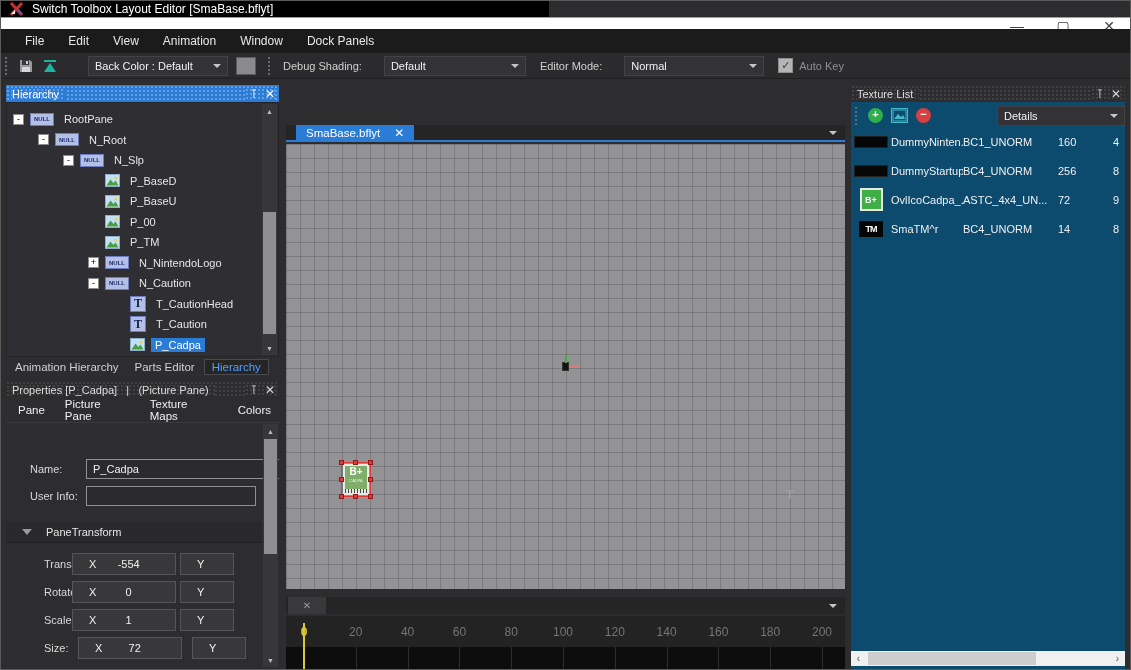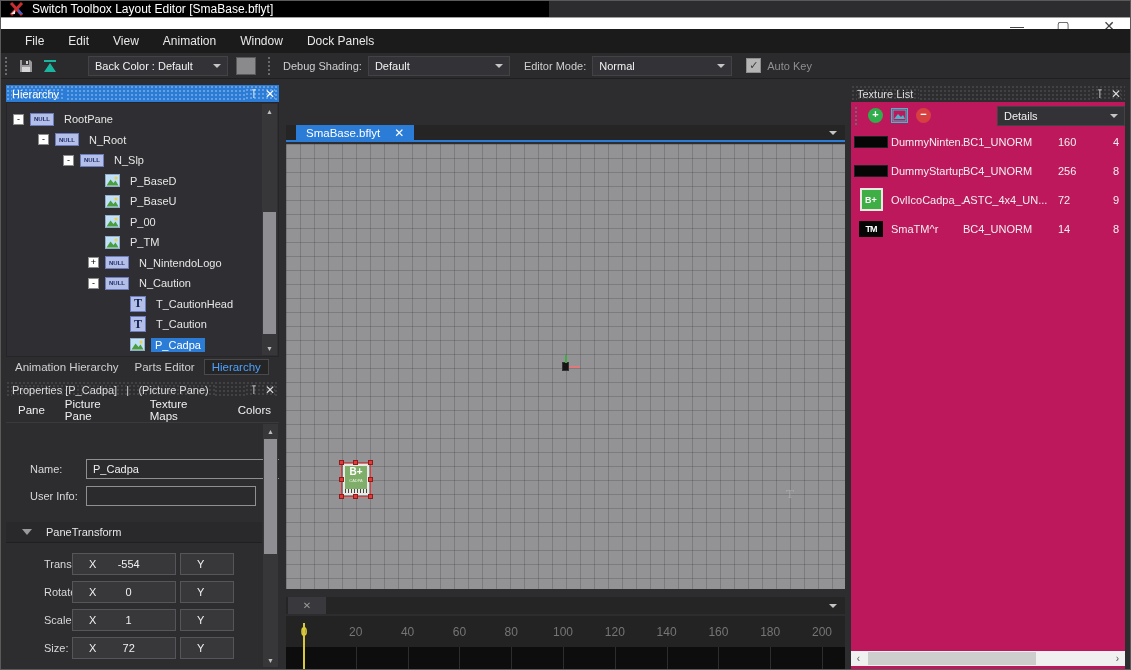--- a/index.html
+++ b/index.html
@@ -20,21 +20,21 @@
   .menubar { position:absolute; left:0; top:28px; width:1131px; height:24px; background:#1b1b1c;
              display:flex; align-items:center; padding-left:12px; }
   .menu-item { color:#e8e8e8; font-size:12px; padding:0 12px; cursor:default; }
 
   
   .toolbar { position:absolute; left:0; top:52px; width:1131px; height:26px; background:#2b2b2e;
              border-bottom:1px solid #1f1f22; display:flex; align-items:center; }
   .grip { width:5px; height:18px; margin:0 4px; border-left:2px dotted #6a6a6e; }
   .tb-icon { width:18px; height:18px; margin:0 3px; display:flex; align-items:center; justify-content:center; }
   .combo { height:20px; background:#333337; border:1px solid #434346; color:#f1f1f1;
-           display:flex; align-items:center; padding:0 6px; position:relative; }
+           display:flex; align-items:center; padding:0 6px; position:relative;margin-left:16px; }
   .combo .caret { margin-left:auto; border-left:4px solid transparent; border-right:4px solid transparent;
                   border-top:4px solid #c5c5c5; }
   .swatch { width:20px; height:18px; background:#8a8a8c; border:1px solid #5a5a5a; margin:0 8px; }
   .tb-label { color:#cfcfcf; margin:0 6px; }
   .chk { width:15px; height:15px; display:flex; align-items:center; justify-content:center; font-size:11px; }
   .chk.gray { background:#b5b5b5; color:#3c3c3c; border:1px solid #8e8e8e; }
   .chk.blue { background:#3a6fd8; color:#fff; border:1px solid #2c59b4; }
 
   
   .dock { position:absolute; left:0; top:78px; width:1131px; height:592px; }
@@ -135,21 +135,21 @@
                  display:flex; align-items:center; padding:0 10px; }
   .play-btn { width:35px; height:23px; background:#26262a; border:1px solid #b8b8b8; color:#e2e2e2;
               display:flex; align-items:center; justify-content:center; font-size:13px; margin-right:4px; }
   .spinner { width:15px; height:19px; display:flex; flex-direction:column; border:1px solid #8a8a8a; }
   .spinner div { flex:1; background:#e4e4e4; color:#222; font-size:5px; line-height:8px; text-align:center;
                  border-bottom:1px solid #9a9a9a; }
   .spinner div:last-child { border-bottom:none; }
   .num-val { color:#f0f0f0; }
 
   
-  .tex-panel { position:absolute; left:850px; top:6px; width:274px; height:586px; background:#be185d; }
+  .tex-panel { position:absolute; left:850px; top:6px; width:274px; height:586px; background:#0c4a6e; }
   .tex-toolbar { height:23px; display:flex; align-items:center; margin-top:2px; }
   .circle-btn { width:15px; height:15px; border-radius:50%; color:#fff; font-size:11px; line-height:13px;
                 text-align:center; margin:0 4px; font-weight:bold; }
   .circle-btn.green { background:#2fae4c; }
   .circle-btn.red { background:#d64040; }
   .img-btn { width:17px; height:15px; border:1px solid #45b8c9; margin:0 4px; display:flex; }
   .tex-header { height:20px; display:flex; align-items:center; color:#e8e8e8; border-bottom:1px solid #3a3a3e; }
   .th-name { width:112px; padding-left:8px; }
   .th-format { width:95px; }
   .th-width { width:55px; }
@@ -416,21 +416,21 @@
             <div class="tr-row" style="top: 186px;">
               <span class="tr-label">Scale:</span>
               <span class="xy-box" style="width: 104px;">
                 <span class="axis">X</span>
                 <span class="val">1</span>
               </span>
               <span class="xy-box" style="width: 54px; margin-left: 4px;">
                 <span class="axis">Y</span>
               </span>
             </div>
-            <div class="tr-row" style="top: 214px;">
+            <div class="tr-row" style="top: 214px; gap: 6px;">
               <span class="tr-label">Size:</span>
               <span class="xy-box" style="width: 104px;">
                 <span class="axis">X</span>
                 <span class="val">72</span>
               </span>
               <span class="xy-box" style="width: 54px; margin-left: 4px;">
                 <span class="axis">Y</span>
               </span>
             </div>
           </div>

